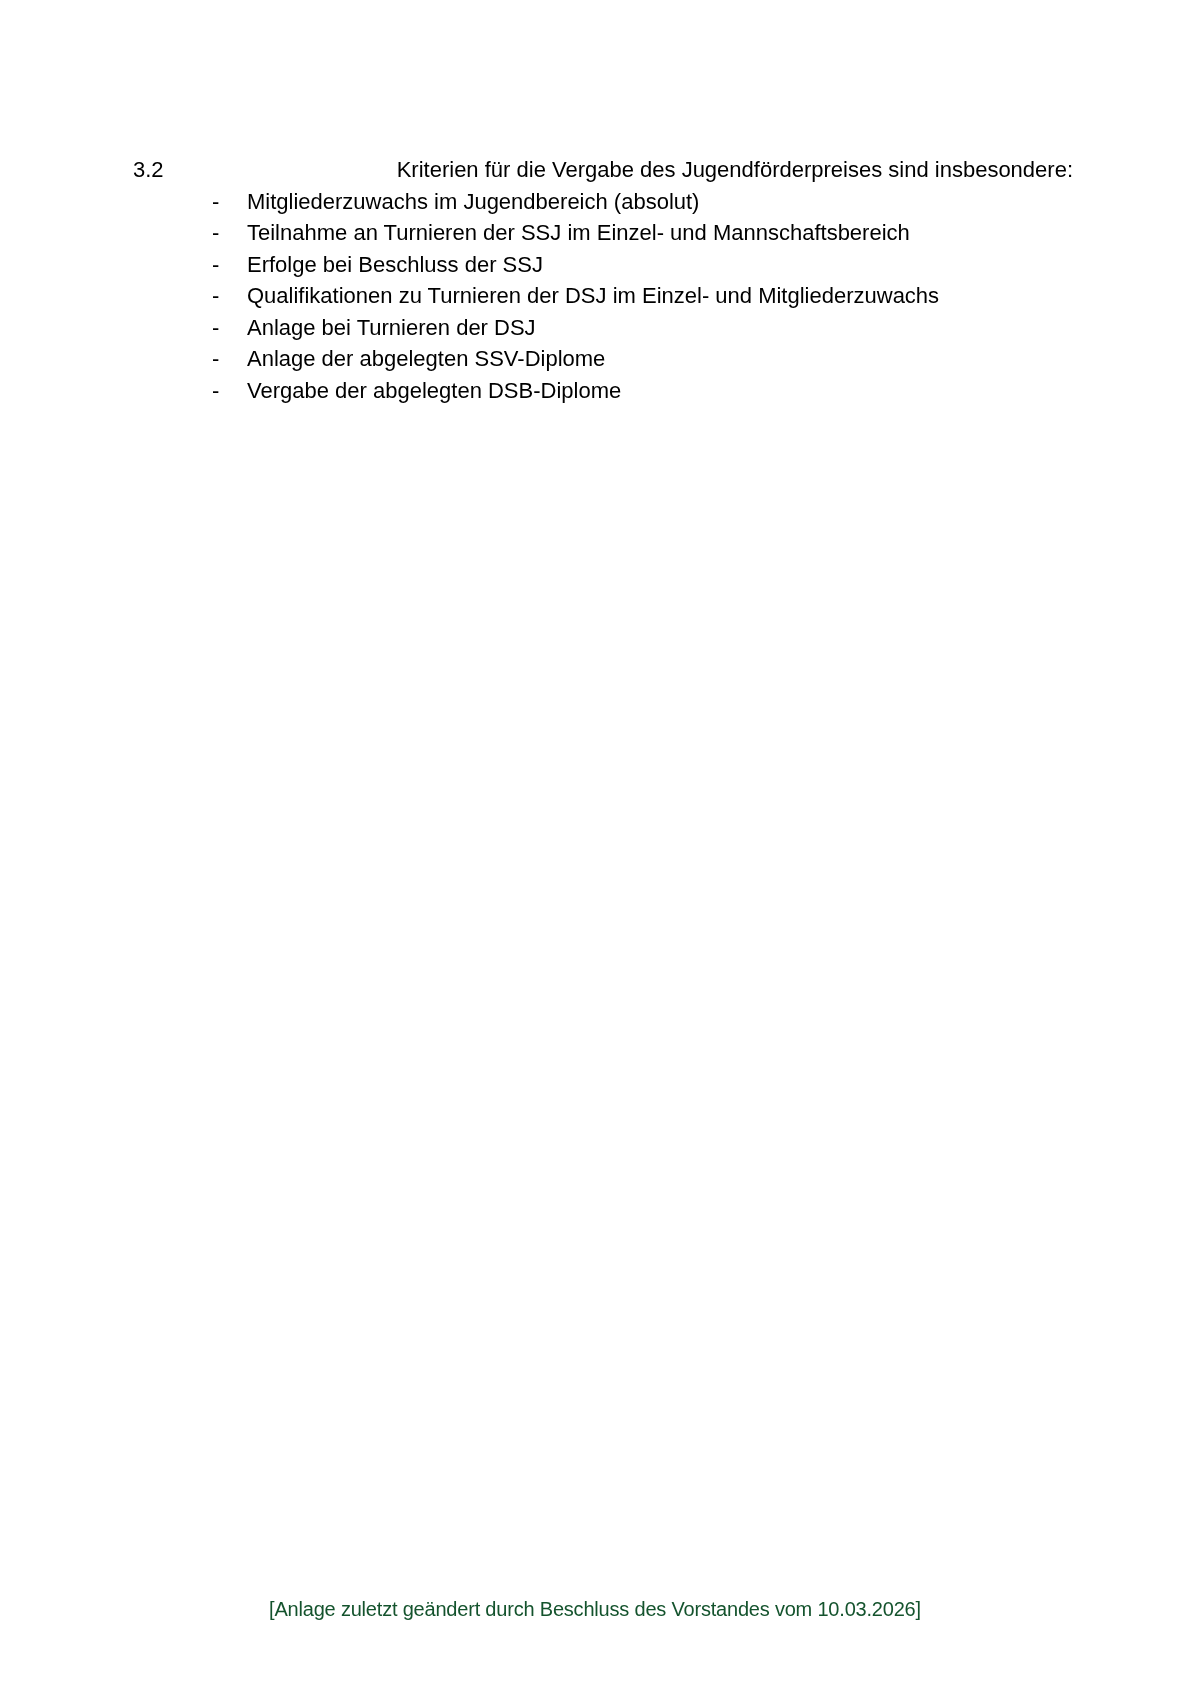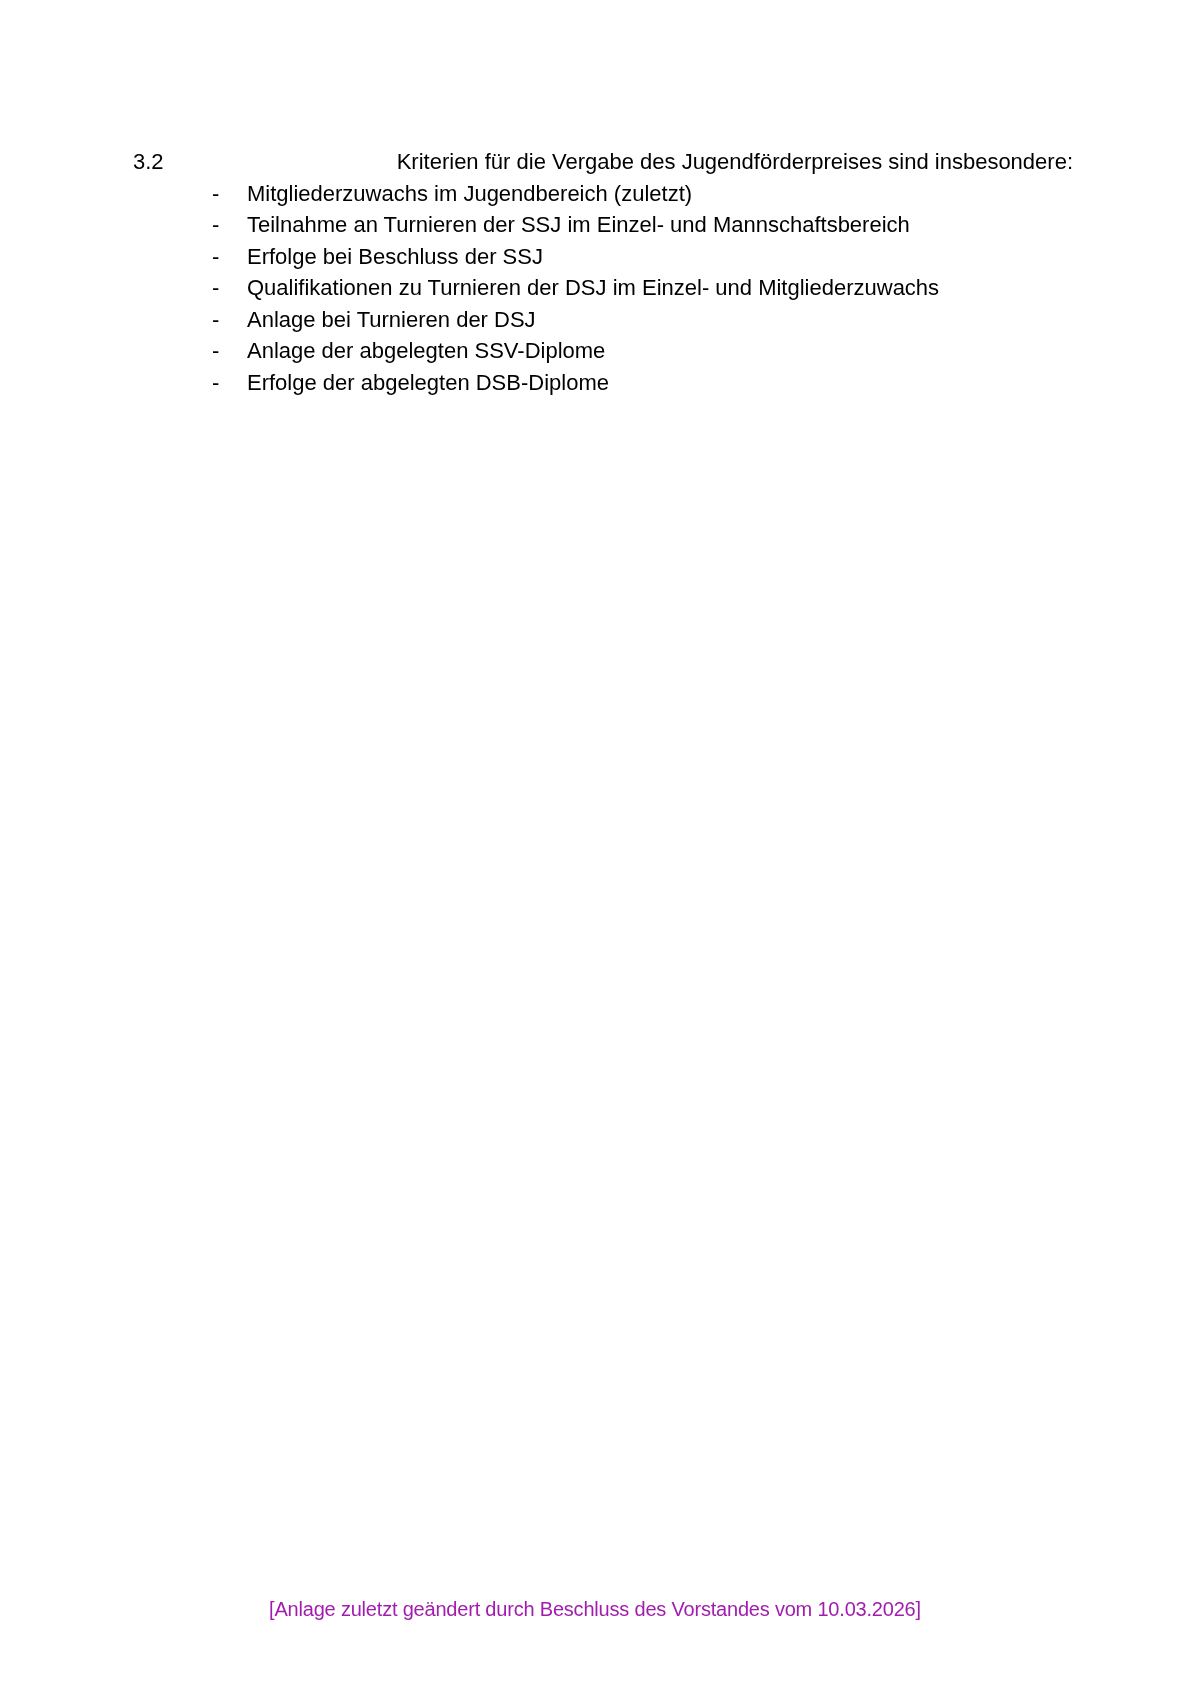--- a/index.html
+++ b/index.html
@@ -25,20 +25,21 @@
     font-size: 22px;
     line-height: 31.5px;
     color: #000000;
   }
   .heading-row {
     display: flex;
     align-items: baseline;
   }
   .section-number {
     flex: 0 0 79px; 
+    margin-top: 8px;
   }
   .section-heading {
     flex: 1 1 auto;
     text-align: right;
   }
   .bullet-list {
     margin-left: 79px; 
   }
   .bullet-row {
     display: flex;
@@ -53,40 +54,40 @@
   }
   .footer-note {
     position: absolute;
     left: 0;
     right: 0;
     top: 1597px;
     text-align: center;
     font-size: 20px;
     line-height: 24px;
     letter-spacing: -0.2px;
-    color: #a21caf;
+    color: #14532d;
   }
 </style>
 </head>
 <body>
 
 <div class="page">
 
   <div class="content">
 
     <div class="heading-row">
       <span class="section-number">3.2</span>
       <span class="section-heading">Kriterien für die Vergabe des Jugendförderpreises sind insbesondere:</span>
     </div>
 
     <div class="bullet-list">
 
       <div class="bullet-row">
         <span class="bullet-dash">-</span>
-        <span class="bullet-text">Mitgliederzuwachs im Jugendbereich (zuletzt)</span>
+        <span class="bullet-text">Mitgliederzuwachs im Jugendbereich (absolut)</span>
       </div>
 
       <div class="bullet-row">
         <span class="bullet-dash">-</span>
         <span class="bullet-text">Teilnahme an Turnieren der SSJ im Einzel- und Mannschaftsbereich</span>
       </div>
 
       <div class="bullet-row">
         <span class="bullet-dash">-</span>
         <span class="bullet-text">Erfolge bei Beschluss der SSJ</span>
@@ -102,21 +103,21 @@
         <span class="bullet-text">Anlage bei Turnieren der DSJ</span>
       </div>
 
       <div class="bullet-row">
         <span class="bullet-dash">-</span>
         <span class="bullet-text">Anlage der abgelegten SSV-Diplome</span>
       </div>
 
       <div class="bullet-row">
         <span class="bullet-dash">-</span>
-        <span class="bullet-text">Erfolge der abgelegten DSB-Diplome</span>
+        <span class="bullet-text">Vergabe der abgelegten DSB-Diplome</span>
       </div>
 
     </div>
   </div>
 
   <div class="footer-note">[Anlage zuletzt geändert durch Beschluss des Vorstandes vom 10.03.2026]</div>
 
 </div>
 
 </body></html>

